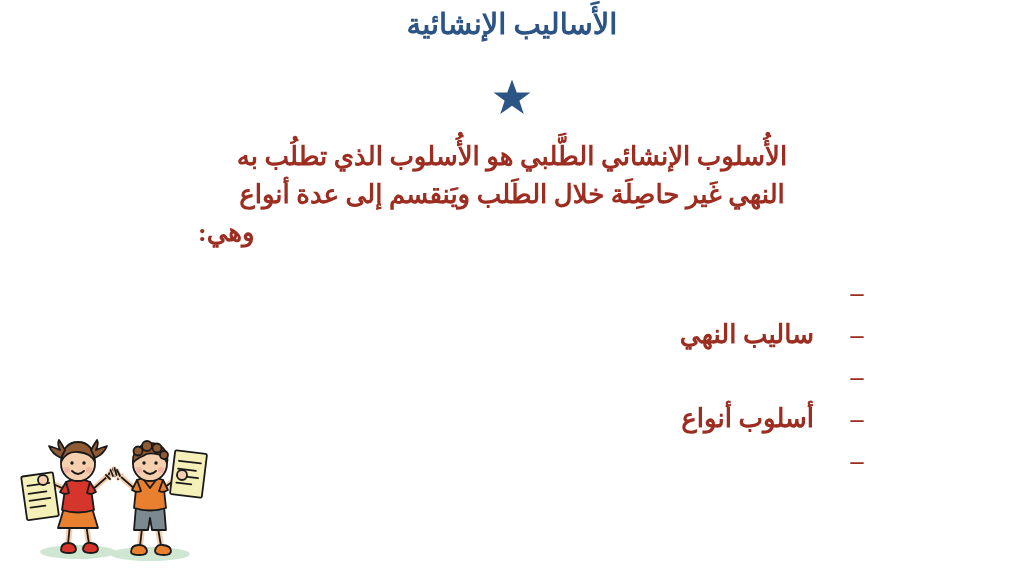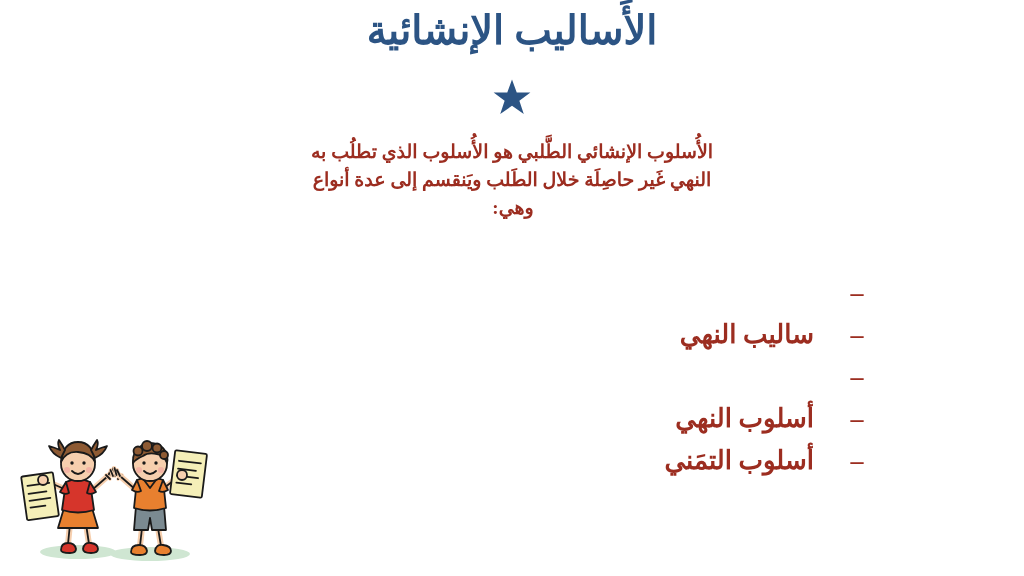--- a/index.html
+++ b/index.html
@@ -25,21 +25,21 @@
 
   
   .title {
     position: absolute;
     top: 6px;
     left: 0;
     width: 1024px;
     text-align: center;
     direction: rtl;
     color: #2c5484;
-    font-size: 40px;
+    font-size: 29px;
     font-weight: bold;
     line-height: 1.25;
     letter-spacing: 0px;
     white-space: nowrap;
   }
 
   
   .star-row {
     position: absolute;
     top: 78px;
@@ -57,30 +57,30 @@
 
   
   .body-block {
     position: absolute;
     top: 138px;
     right: 196px;
     width: 632px;
     direction: rtl;
     text-align: center;
     color: #9c2d20;
-    font-size: 19px;
+    font-size: 26px;
     font-weight: bold;
     line-height: 1.47;
   }
   .body-block .para-line {
     display: block;
     white-space: nowrap;
   }
   .body-block .para-line.tail {
-    text-align: center;
+    text-align: left;
     padding-left: 2px;
   }
 
   
   .list {
     position: absolute;
     top: 272px;
     right: 160px;
     width: 700px;
     direction: rtl;
@@ -154,25 +154,24 @@
     </li>
     <li class="list-item">
       <span class="list-dash">–</span>
       <span class="list-label">ساليب النهي</span>
     </li>
     <li class="list-item">
       <span class="list-dash">–</span>
     </li>
     <li class="list-item">
       <span class="list-dash">–</span>
-      <span class="list-label">أسلوب النهي</span>
-    </li>
-    <li class="list-item">
-      <span class="list-dash">–</span>
-      <span class="list-label">أسلوب التمَني</span>
+      <span class="list-label">أسلوب أنواع</span>
+    </li>
+    <li class="list-item">
+      <span class="list-dash">–</span>
     </li>
   </ul>
 
   <div class="clipart">
     <svg viewBox="0 0 200 150" aria-hidden="true">
       <g stroke="#1a1a1a" stroke-width="1.8" stroke-linecap="round" stroke-linejoin="round">
 
         <ellipse cx="62" cy="134" rx="38" ry="7" fill="#cfe6d2" stroke="none"></ellipse>
         <ellipse cx="134" cy="136" rx="40" ry="7" fill="#cfe6d2" stroke="none"></ellipse>
 

